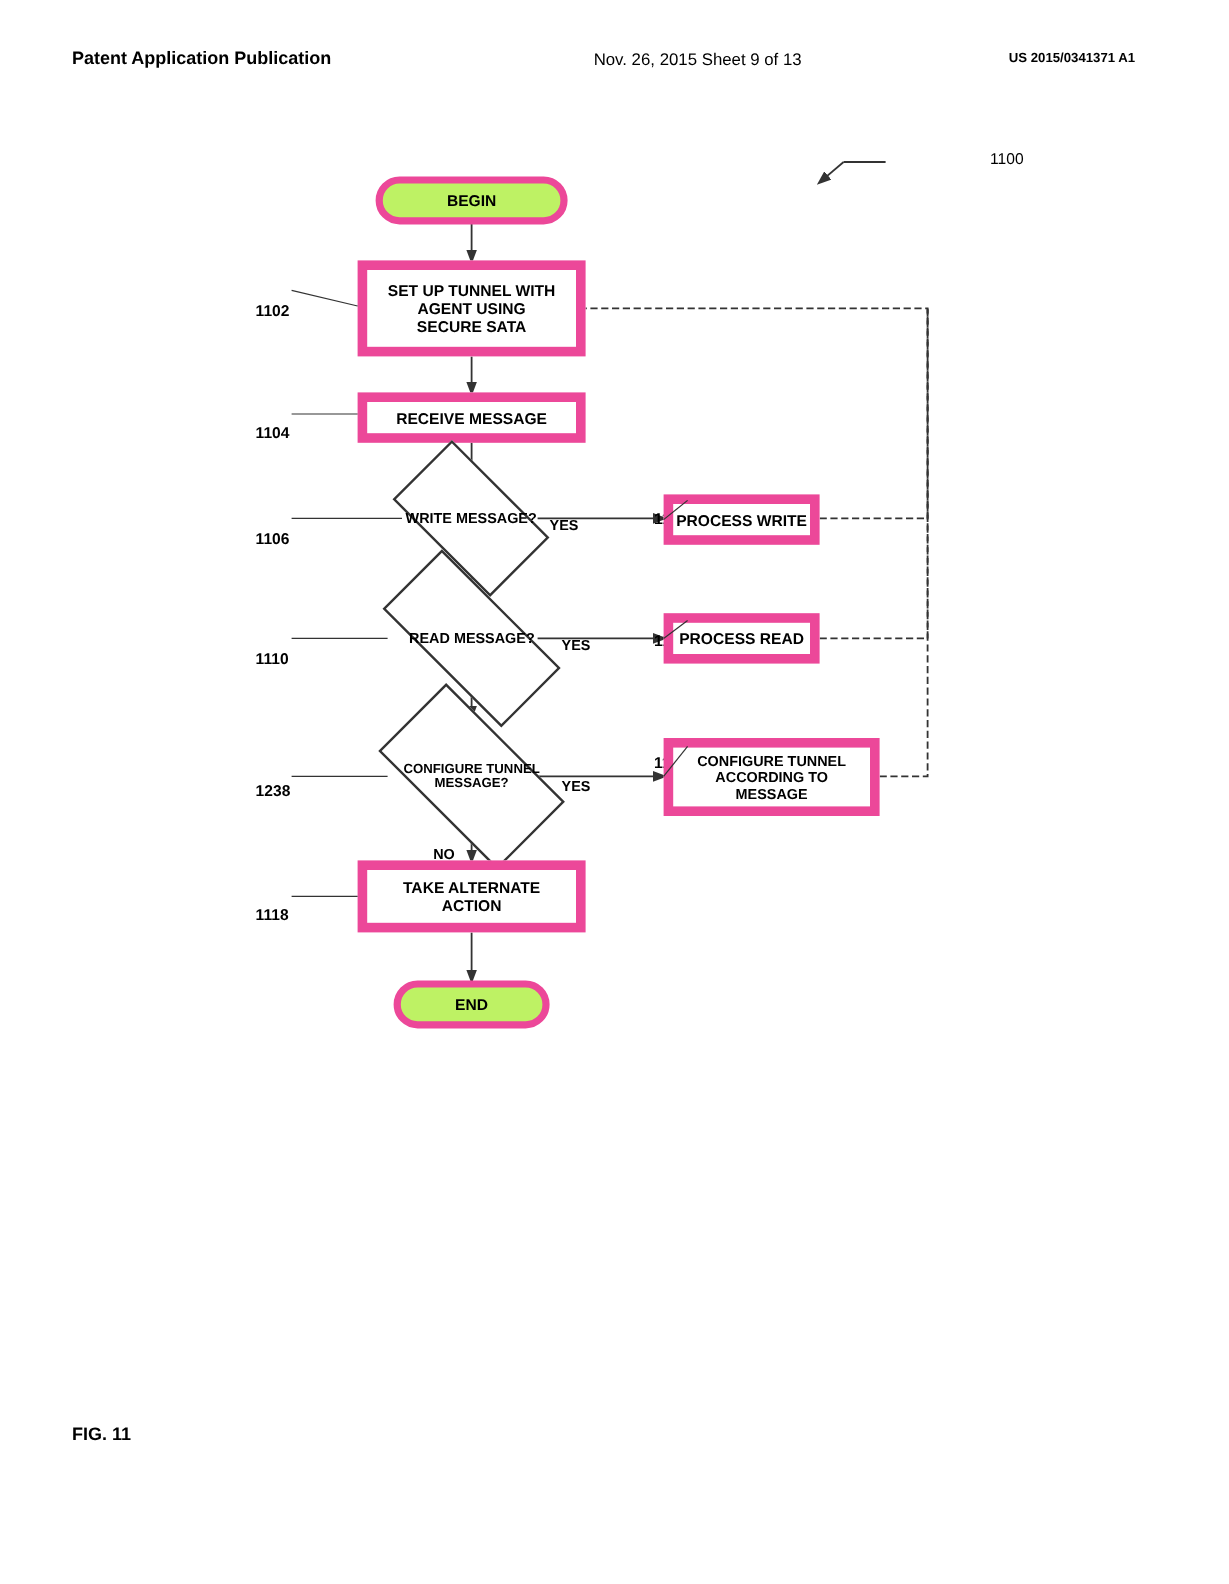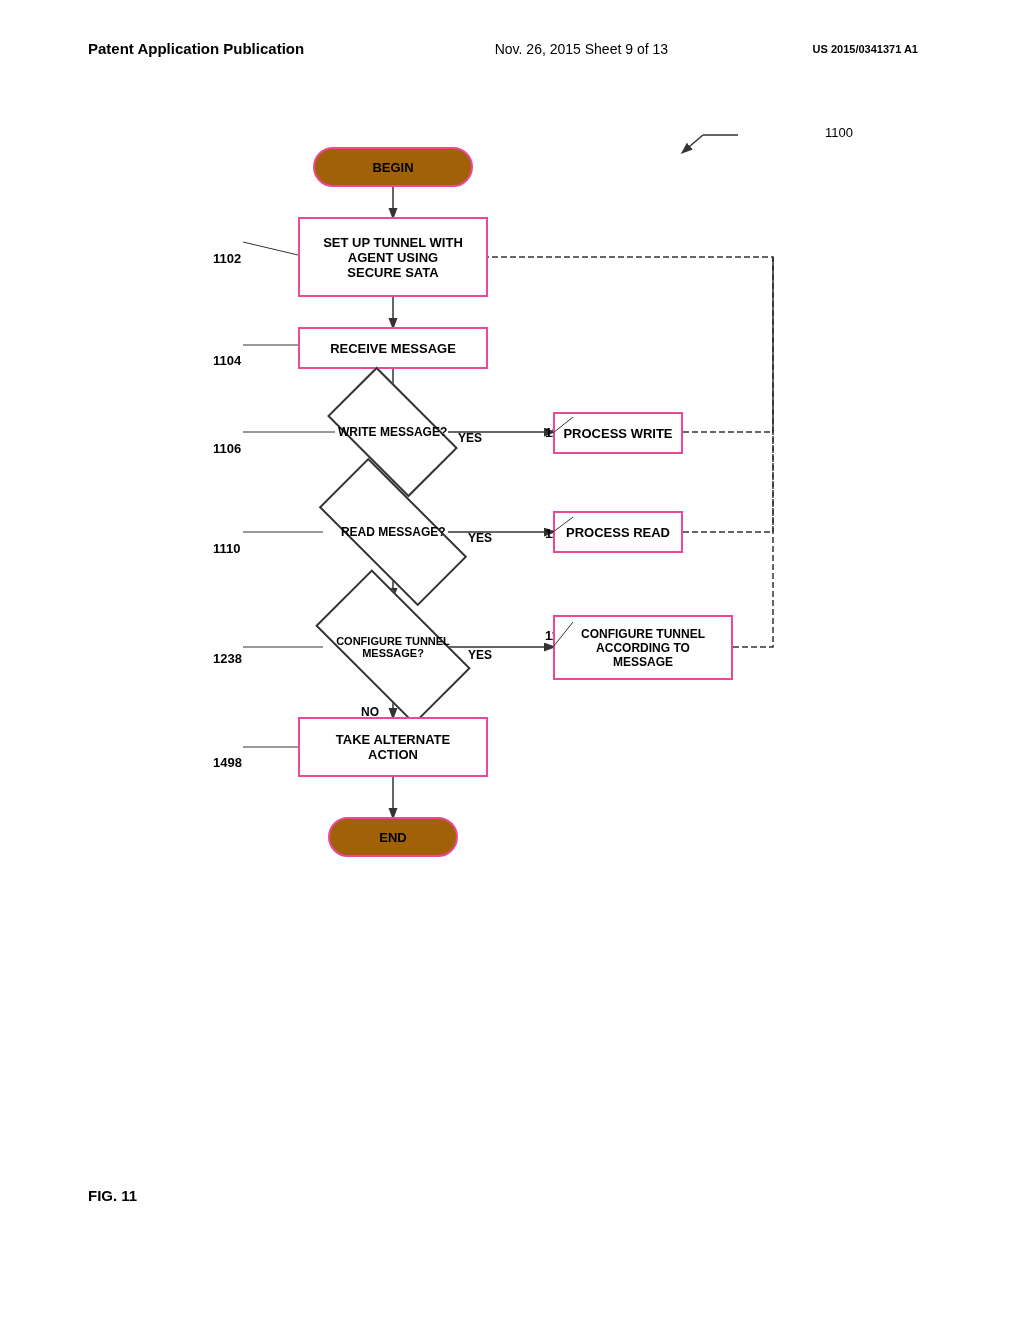--- a/index.html
+++ b/index.html
@@ -8,21 +8,21 @@
       font-family: Arial, sans-serif;
       width: 1024px;
       min-height: 1320px;
       position: relative;
     }
     .page {
       width: 1006px;
       min-height: 1320px;
       background: #fff;
       position: relative;
-      padding: 40px 88px;
+      padding: 40px 60px;
     }
     .header {
       display: flex;
       justify-content: space-between;
       align-items: center;
       margin-bottom: 60px;
     }
     .header-left {
       font-size: 15px;
       font-weight: bold;
@@ -45,26 +45,26 @@
     .shape {
       position: absolute;
       display: flex;
       align-items: center;
       justify-content: center;
       text-align: center;
       font-size: 13px;
       font-weight: bold;
     }
     .rounded-rect {
-      border: 2px solid #ec4899;
+      border: 6px solid #ec4899;
       border-radius: 20px;
-      background: #a16207;
+      background: #bef264;
     }
     .rectangle {
-      border: 2px solid #ec4899;
+      border: 8px solid #ec4899;
       background: #fff;
     }
     .diamond {
       background: #fff;
       transform: rotate(45deg);
     }
     .diamond-text {
       transform: rotate(-45deg);
       font-size: 12px;
       font-weight: bold;
@@ -212,21 +212,21 @@
     <div class="diagram-label" style="left:248px; top:572px; font-size:12px;">NO</div>
 
     <div class="diagram-label" style="left:432px; top:495px;">1116</div>
 
     <div class="shape rectangle" style="left:440px; top:498px; width:180px; height:65px;">
       <span style="white-space:pre-line; font-size:12px;">CONFIGURE TUNNEL
 ACCORDING TO
 MESSAGE</span>
     </div>
 
-    <div class="diagram-label" style="left:100px; top:622px;">1498</div>
+    <div class="diagram-label" style="left:100px; top:622px;">1118</div>
 
     <div class="shape rectangle" style="left:185px; top:600px; width:190px; height:60px;justify-content:center;">
       <span style="white-space:pre-line">TAKE ALTERNATE
 ACTION</span>
     </div>
 
     <div class="shape rounded-rect" style="left:215px; top:700px; width:130px; height:40px;">
       <span>END</span>
     </div>
 

